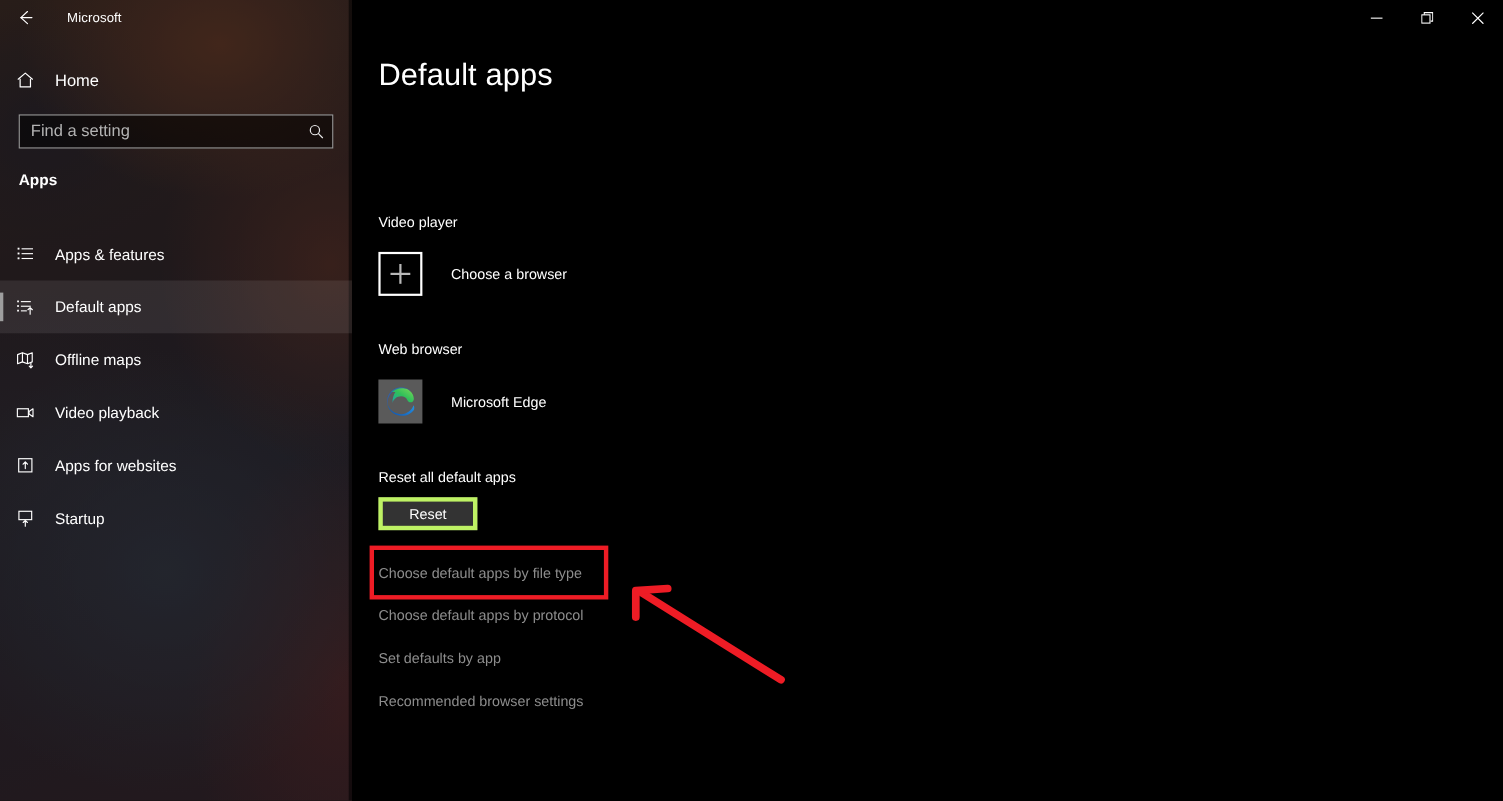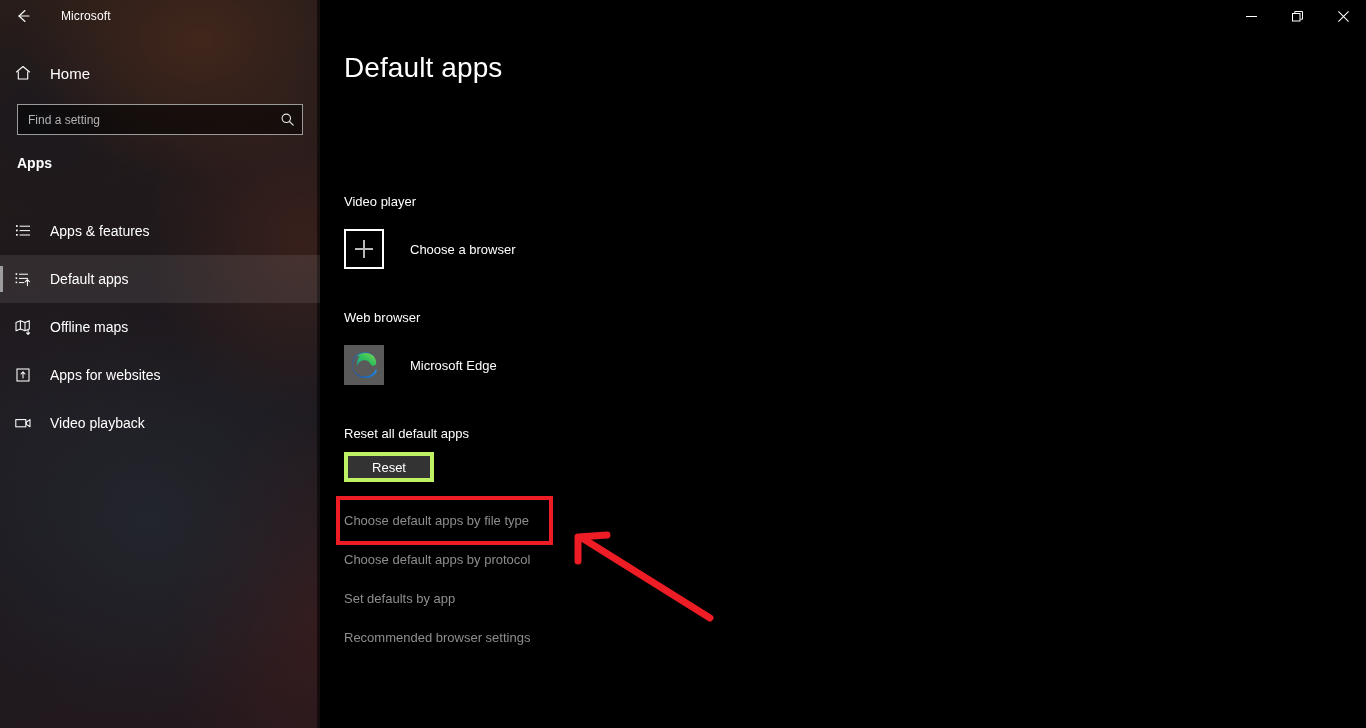--- a/index.html
+++ b/index.html
@@ -118,21 +118,21 @@
     align-items: center;
   }
   .search-input {
     flex: 1;
     height: 100%;
     background: transparent;
     border: none;
     outline: none;
     color: #ffffff;
     font-family: "Liberation Sans", sans-serif;
-    font-size: 12px;
+    font-size: 15px;
     padding: 0 10px;
   }
   .search-input::placeholder { color: #b3b3b3; opacity: 1; }
   .search-icon-btn {
     width: 30px; height: 29px;
     display: flex; align-items: center; justify-content: center;
     color: #e8e8e8;
   }
 
   
@@ -410,37 +410,46 @@
               <path d="M11 4.4 V12.7" stroke="#ffffff" stroke-width="1.05"></path>
               <path d="M14.1 12.3 V16.3 M12.6 14.8 L14.1 16.4 L15.6 14.8" stroke="#ffffff" stroke-width="1.05" fill="none" stroke-linecap="round" stroke-linejoin="round"></path>
             </svg>
           </div>
           <div class="nav-label">Offline maps</div>
         </div>
 
         <div class="nav-item">
           <div class="nav-icon">
             <svg width="18" height="18" viewBox="0 0 18 18" fill="none" aria-hidden="true">
+              <rect x="1.8" y="5.6" width="10" height="7.2" stroke="#ffffff" stroke-width="1.05" fill="none"></rect>
+              <path d="M12.4 8 L16 5.6 V12.8 L12.4 10.4 Z" stroke="#ffffff" stroke-width="1.05" fill="none" stroke-linejoin="round"></path>
+            </svg>
+          </div>
+          <div class="nav-label">Video playback</div>
+        </div>
+
+        <div class="nav-item">
+          <div class="nav-icon">
+            <svg width="18" height="18" viewBox="0 0 18 18" fill="none" aria-hidden="true">
               <rect x="3" y="3" width="12" height="12" stroke="#ffffff" stroke-width="1.05" fill="none"></rect>
               <path d="M9 12 V6 M7 8 L9 5.8 L11 8" stroke="#ffffff" stroke-width="1.05" fill="none" stroke-linecap="round" stroke-linejoin="round"></path>
             </svg>
           </div>
           <div class="nav-label">Apps for websites</div>
         </div>
 
         <div class="nav-item">
           <div class="nav-icon">
             <svg width="18" height="18" viewBox="0 0 18 18" fill="none" aria-hidden="true">
-              <rect x="1.8" y="5.6" width="10" height="7.2" stroke="#ffffff" stroke-width="1.05" fill="none"></rect>
-              <path d="M12.4 8 L16 5.6 V12.8 L12.4 10.4 Z" stroke="#ffffff" stroke-width="1.05" fill="none" stroke-linejoin="round"></path>
+              <rect x="3.2" y="2.8" width="11.6" height="7.6" stroke="#ffffff" stroke-width="1.05" fill="none"></rect>
+              <path d="M9 16.4 V11.2 M7.1 13 L9 11 L10.9 13" stroke="#ffffff" stroke-width="1.05" fill="none" stroke-linecap="round" stroke-linejoin="round"></path>
             </svg>
           </div>
-          <div class="nav-label">Video playback</div>
-        </div>
-
+          <div class="nav-label">Startup</div>
+        </div>
 
       </div>
     </div>
   </div>
 
   <div class="window-controls">
     <div class="wc-btn">
       <svg width="11" height="11" viewBox="0 0 11 11" aria-hidden="true">
         <rect x="0" y="5" width="11" height="1" fill="#ffffff"></rect>
       </svg>

